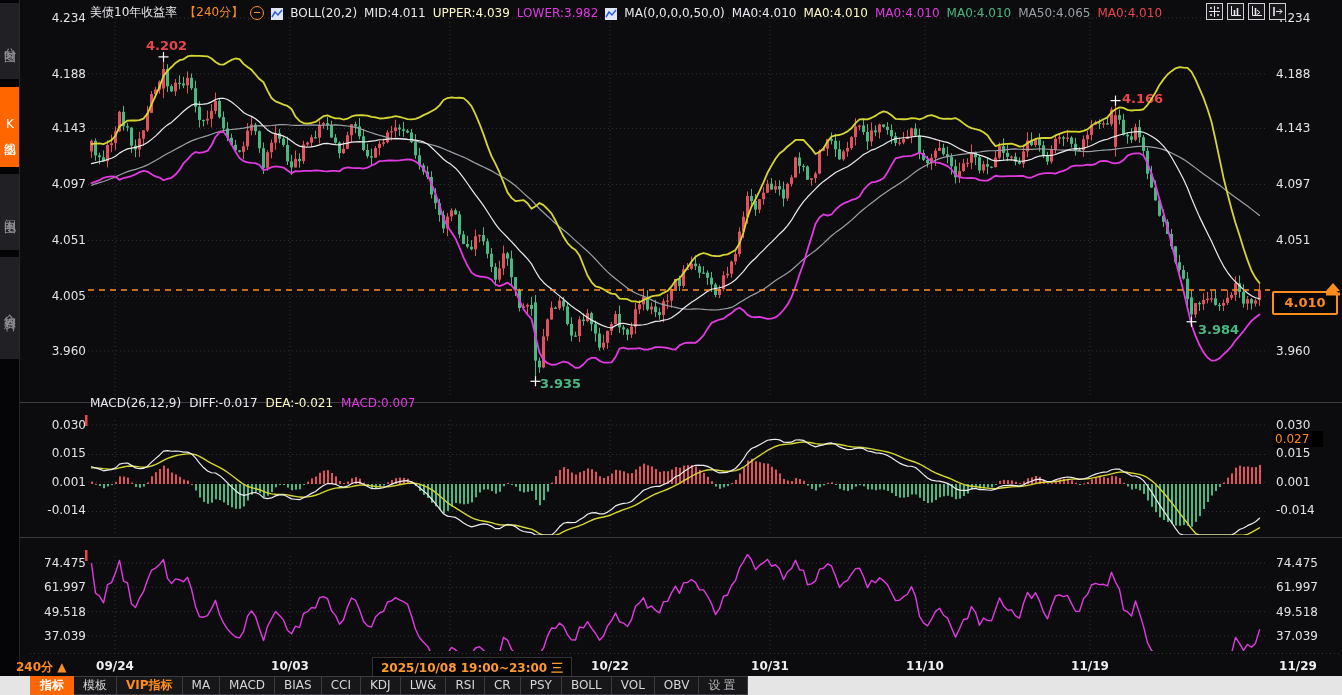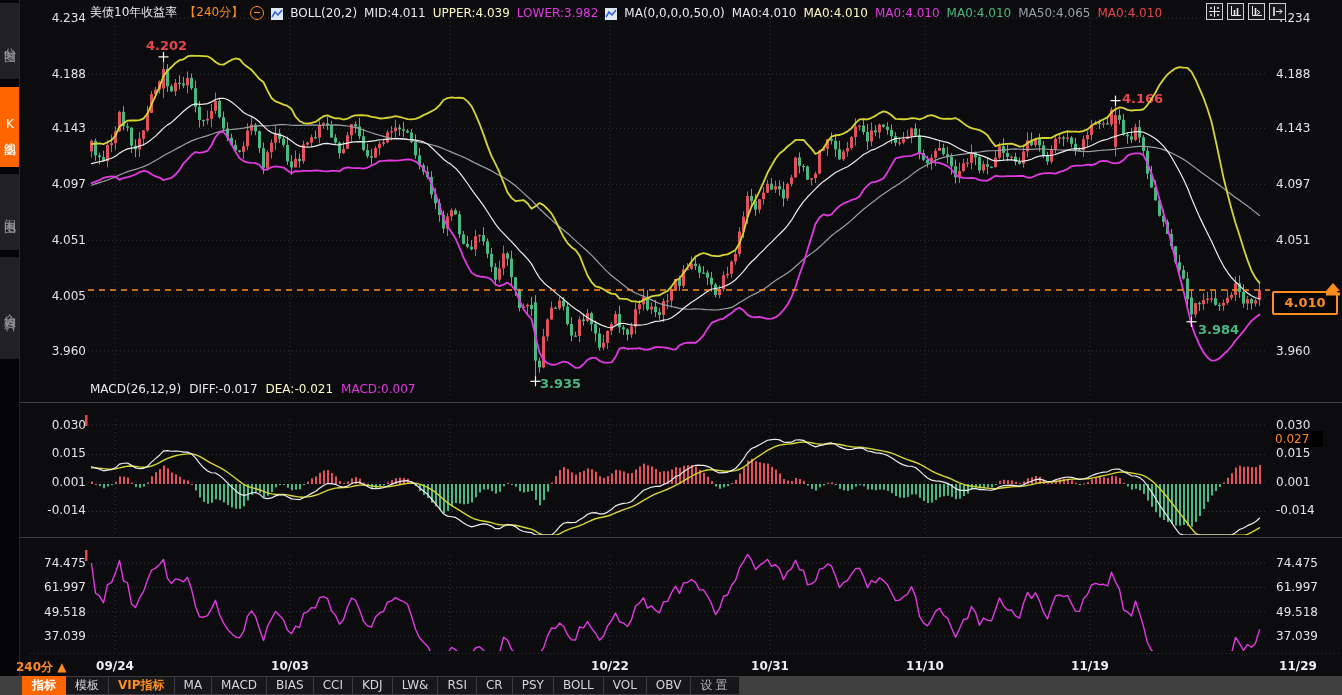--- a/index.html
+++ b/index.html
@@ -35,21 +35,21 @@
   
   .phdr{font-size:12px;display:flex;}
   .phdr span{margin-right:8px;}
   
   .taxis-label{position:absolute;top:659px;font-size:12px;font-weight:bold;color:#f0f0f4;width:60px;text-align:center;z-index:20;}
   .date-badge{position:absolute;top:657px;font-size:12px;font-weight:bold;color:#ff9a2e;background:#060606;border:1px solid #333;
               padding:2px 8px;z-index:20;}
   .period-ind{position:absolute;left:16px;top:659px;font-size:12px;font-weight:bold;color:#ff8c1e;z-index:20;}
   .watermark{position:absolute;left:1176px;top:638px;font-size:35px;font-weight:600;color:rgba(185,190,208,0.95);letter-spacing:2px;z-index:30;}
   
-  .footer{position:absolute;left:0;bottom:0;width:1342px;height:19px;background:#404040;z-index:25;display:flex;align-items:center;padding-left:22px;box-sizing:border-box;}
+  .footer{position:absolute;left:0;bottom:0;width:1342px;height:19px;background:#e5e5e5;z-index:25;display:flex;align-items:center;padding-left:30px;box-sizing:border-box;}
   .ftab{height:17px;line-height:17px;padding:0 9px;font-size:12px;color:#d6d6da;background:#17171a;
         border:1px solid #3c3c42;border-left:none;cursor:pointer;}
   .ftab:first-child{border-left:1px solid #3c3c42;}
   .ftab.active{background:#ff6600;border-color:#ff6600;color:#fff;font-weight:bold;}
   .ftab.vip{color:#ff8c1e;font-weight:bold;}
   .ftab.dim{color:#b9b9bd;letter-spacing:3px;}
 </style>
 </head>
 <body>
 
@@ -1098,21 +1098,21 @@
   <div class="tick tr" style="top:289px">4.005</div>
   <div class="tick tr" style="top:344px">3.960</div>
 
   <div class="price-badge">4.010</div>
 
   <div class="ann c-r" style="left:146px;top:38px;">4.202</div>
   <div class="ann c-r" style="left:1122px;top:91px;">4.166</div>
   <div class="ann c-g" style="left:540px;top:376px;">3.935</div>
   <div class="ann c-g" style="left:1198px;top:322px;">3.984</div>
 
-  <div class="ov phdr" style="left:90px;top:382px;">
+  <div class="ov phdr" style="left:90px;top:396px;">
     <span class="c-w">MACD(26,12,9)</span>
     <span class="c-w">DIFF:-0.017</span>
     <span class="c-y">DEA:-0.021</span>
     <span class="c-m">MACD:0.007</span>
   </div>
   <div class="tick tl" style="top:418px">0.030</div>
   <div class="tick tl" style="top:446px">0.015</div>
   <div class="tick tl" style="top:475px">0.001</div>
   <div class="tick tl" style="top:503px">-0.014</div>
   <div class="tick tr" style="top:418px">0.030</div>
@@ -1128,20 +1128,21 @@
   <div class="tick tr" style="top:556px">74.475</div>
   <div class="tick tr" style="top:580px">61.997</div>
   <div class="tick tr" style="top:605px">49.518</div>
   <div class="tick tr" style="top:629px">37.039</div>
 
   <div class="period-ind">
     <span>240分</span> <span>▲</span>
   </div>
   <div class="taxis-label" style="left:85px">09/24</div>
   <div class="taxis-label" style="left:260px">10/03</div>
+  <div class="date-badge" style="left:372px">2025/10/08 19:00~23:00 三</div>
   <div class="taxis-label" style="left:580px">10/22</div>
   <div class="taxis-label" style="left:740px">10/31</div>
   <div class="taxis-label" style="left:895px">11/10</div>
   <div class="taxis-label" style="left:1060px">11/19</div>
   <div class="taxis-label" style="left:1268px">11/29</div>
 
 
   <div class="footer">
     <span class="ftab active">指标</span>
     <span class="ftab">模板</span>

